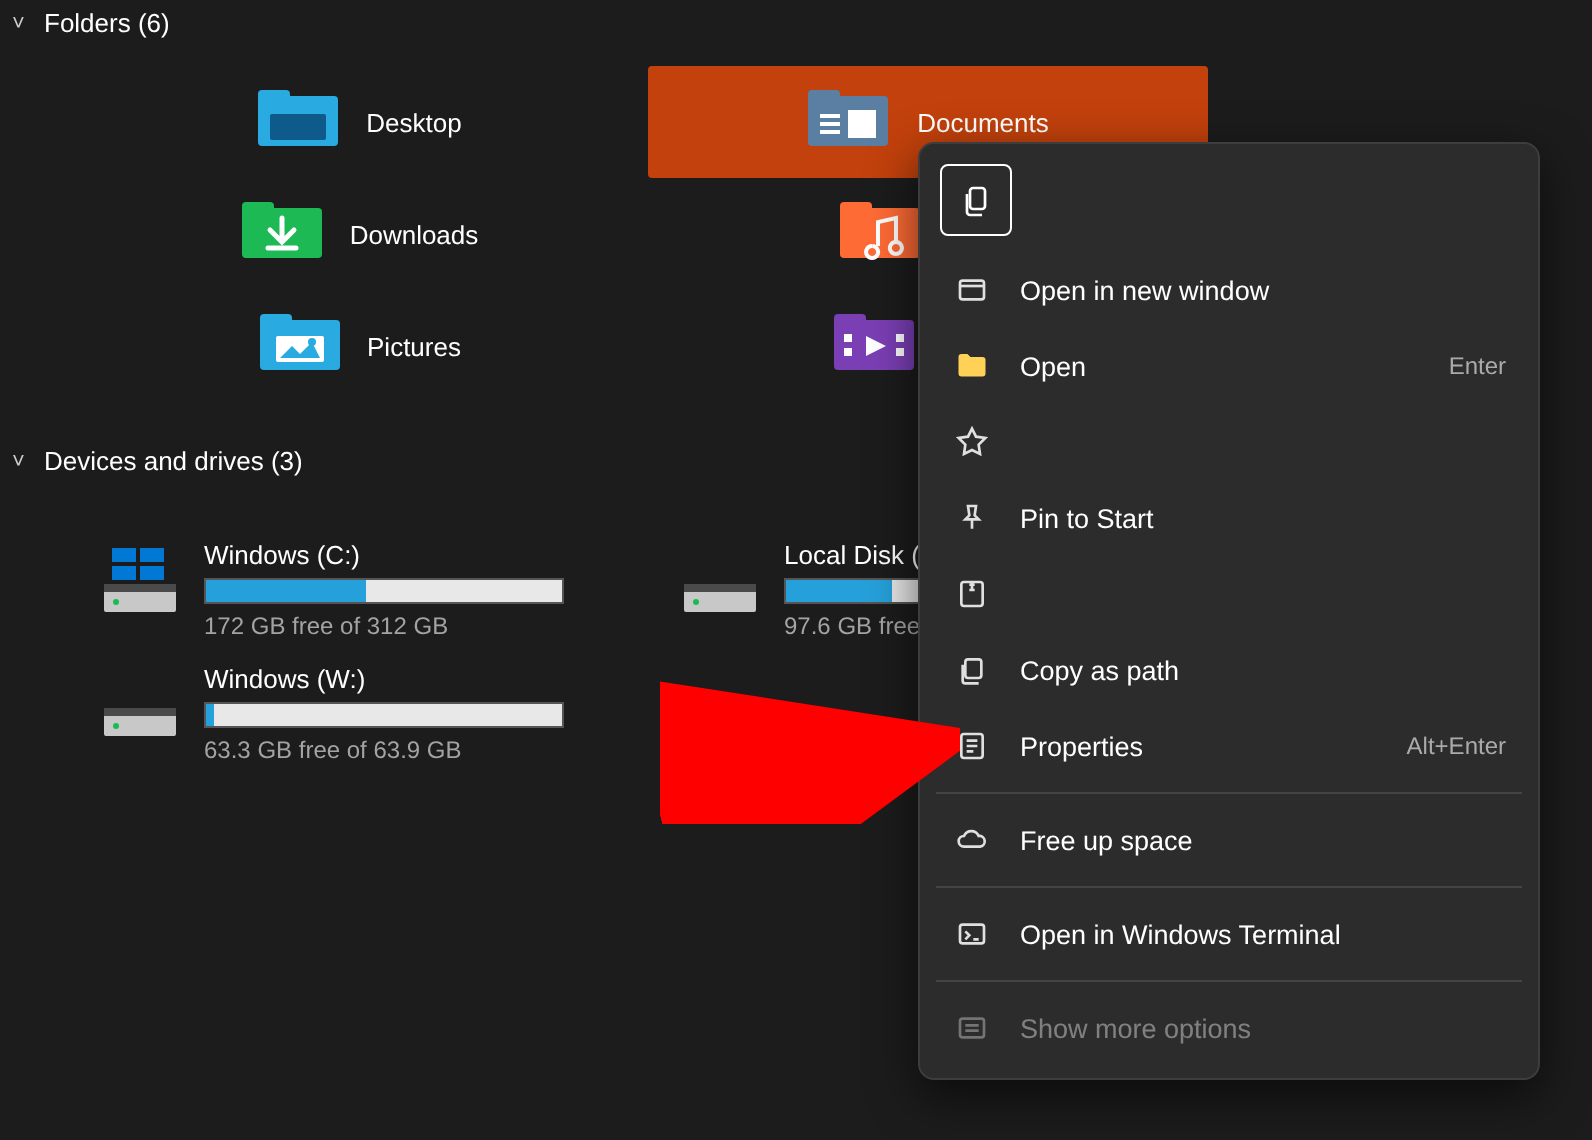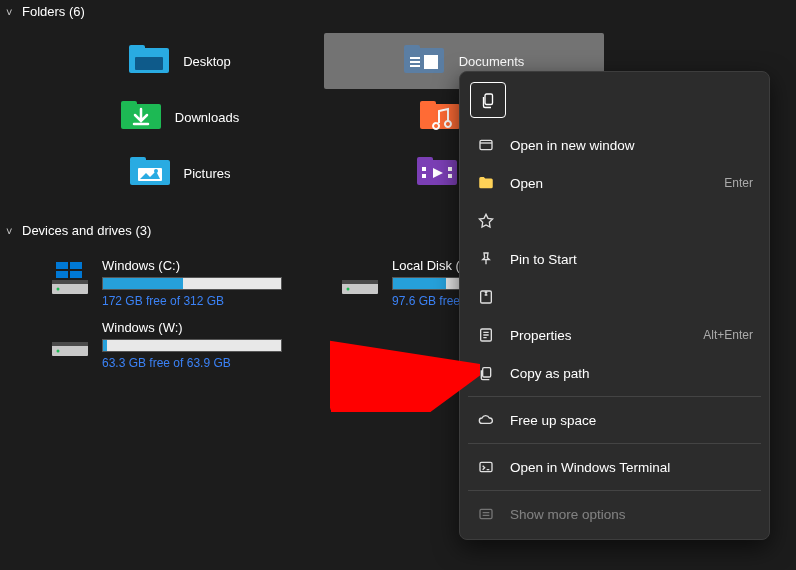--- a/index.html
+++ b/index.html
@@ -36,42 +36,42 @@
   }
   .folder-item {
     display: flex;
     align-items: center;
     gap: 14px;
     height: 56px;
     padding: 4px 10px;
     border-radius: 2px;
     justify-content: center;
   }
-  .folder-item.selected { background: #737373; gap: 15px; }
+  .folder-item.selected { background: #c2410c; gap: 15px; }
   .folder-icon {
     width: 40px; height: 32px;
     display:flex; align-items:center; justify-content:center;
   }
   .folder-label { color:#fff; font-size:13px; }
 
   
-  .drives { padding-left: 40px; margin-top: 12px; }
+  .drives { padding-left: 40px; margin-top: 24px; }
   .drive-row { display:flex; gap: 10px; }
   .drive-item { display:flex; gap: 12px; width: 280px; padding: 4px 10px; }
   .drive-icon { width: 40px; height: 38px; display:flex; align-items:flex-end; }
   .drive-info { flex:1; display:flex; flex-direction:column; gap:4px; }
   .drive-name { color:#fff; font-size:13px; }
   .drive-bar {
     width: 180px; height: 13px;
     background: #e8e8e8;
     position: relative;
     border:1px solid #555;
   }
   .drive-bar-fill { height:100%; background:#26a0da; }
-  .drive-free { color:#3b82f6; font-size:12px; }
+  .drive-free { color:#a3a3a3; font-size:12px; }
 
   
   .context-menu {
     position: absolute;
     left: 459px; top: 71px;
     width: 311px;
     background: #2c2c2c;
     border-radius: 8px;
     box-shadow: 0 8px 24px rgba(0,0,0,0.6);
     padding: 6px;
@@ -299,35 +299,35 @@
       <span class="menu-icon">
         <svg width="16" height="16" viewBox="0 0 24 24" fill="none" stroke="currentColor" stroke-width="2">
             <rect x="4" y="3" width="16" height="18" rx="2"></rect>
             <path d="M12 3 v6 M10 5 h4 M10 9 h4"></path>
           </svg>
       </span>
     </li>
     <li class="menu-item">
       <span class="menu-icon">
         <svg width="16" height="16" viewBox="0 0 24 24" fill="none" stroke="currentColor" stroke-width="2">
+            <rect x="7" y="4" width="12" height="14" rx="2"></rect>
+            <path d="M5 8 v12 a2 2 0 0 0 2 2 h10"></path>
+          </svg>
+      </span>
+      <span class="menu-label">Copy as path</span>
+    </li>
+    <li class="menu-item">
+      <span class="menu-icon">
+        <svg width="16" height="16" viewBox="0 0 24 24" fill="none" stroke="currentColor" stroke-width="2">
             <rect x="4" y="3" width="16" height="18" rx="2"></rect>
             <path d="M8 8 h8 M8 12 h8 M8 16 h5"></path>
           </svg>
       </span>
       <span class="menu-label">Properties</span>
       <span class="menu-shortcut">Alt+Enter</span>
-    </li>
-    <li class="menu-item">
-      <span class="menu-icon">
-        <svg width="16" height="16" viewBox="0 0 24 24" fill="none" stroke="currentColor" stroke-width="2">
-            <rect x="7" y="4" width="12" height="14" rx="2"></rect>
-            <path d="M5 8 v12 a2 2 0 0 0 2 2 h10"></path>
-          </svg>
-      </span>
-      <span class="menu-label">Copy as path</span>
     </li>
     <li class="menu-sep"></li>
     <li class="menu-item">
       <span class="menu-icon">
         <svg width="16" height="16" viewBox="0 0 24 24" fill="none" stroke="currentColor" stroke-width="2">
             <path d="M6 17 a4 4 0 0 1 0-8 a6 6 0 0 1 11 0 a4 4 0 0 1 1 8 Z"></path>
           </svg>
       </span>
       <span class="menu-label">Free up space</span>
     </li>

